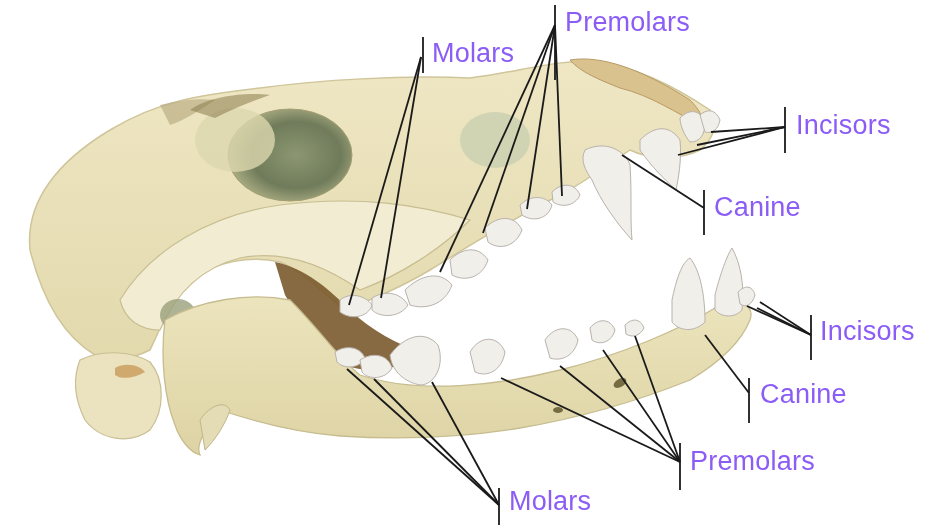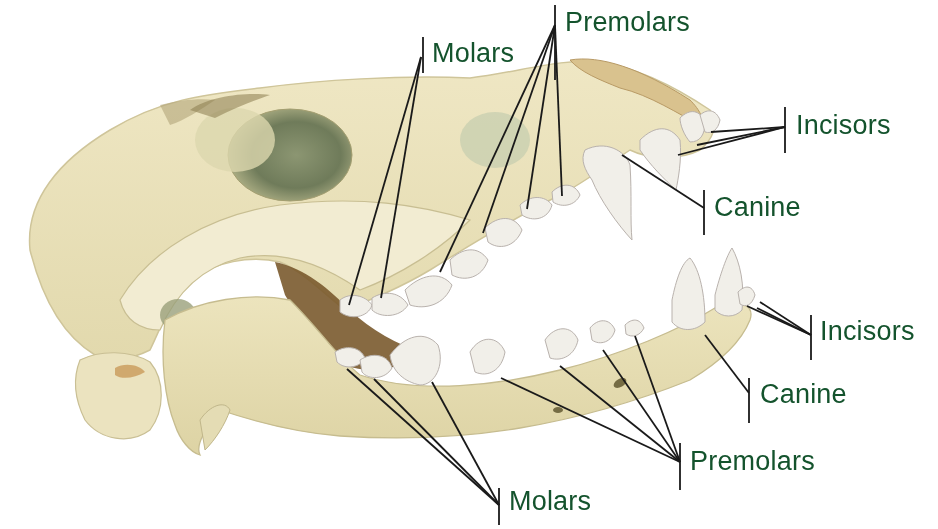--- a/index.html
+++ b/index.html
@@ -1,20 +1,20 @@
 <!DOCTYPE html>
 <html><head>
 <meta charset="utf-8">
 <style>
   html, body { margin:0; padding:0; background:#ffffff; }
   body { width:938px; height:529px; position:relative; overflow:hidden; font-family:"Liberation Sans", sans-serif; }
   #stage { position:absolute; left:0; top:0; width:938px; height:529px; }
   svg { position:absolute; left:0; top:0; }
   .label {
-    position:absolute; font-size:27px; color:#14532d; line-height:1; white-space:nowrap;
+    position:absolute; font-size:27px; color:#8b5cf6; line-height:1; white-space:nowrap;
     font-family:"Liberation Sans", sans-serif; letter-spacing:0.2px;
   }
 </style>
 </head>
 <body>
 
 <div id="stage">
 
   <svg width="938" height="529" viewBox="0 0 938 529">
     <defs>

